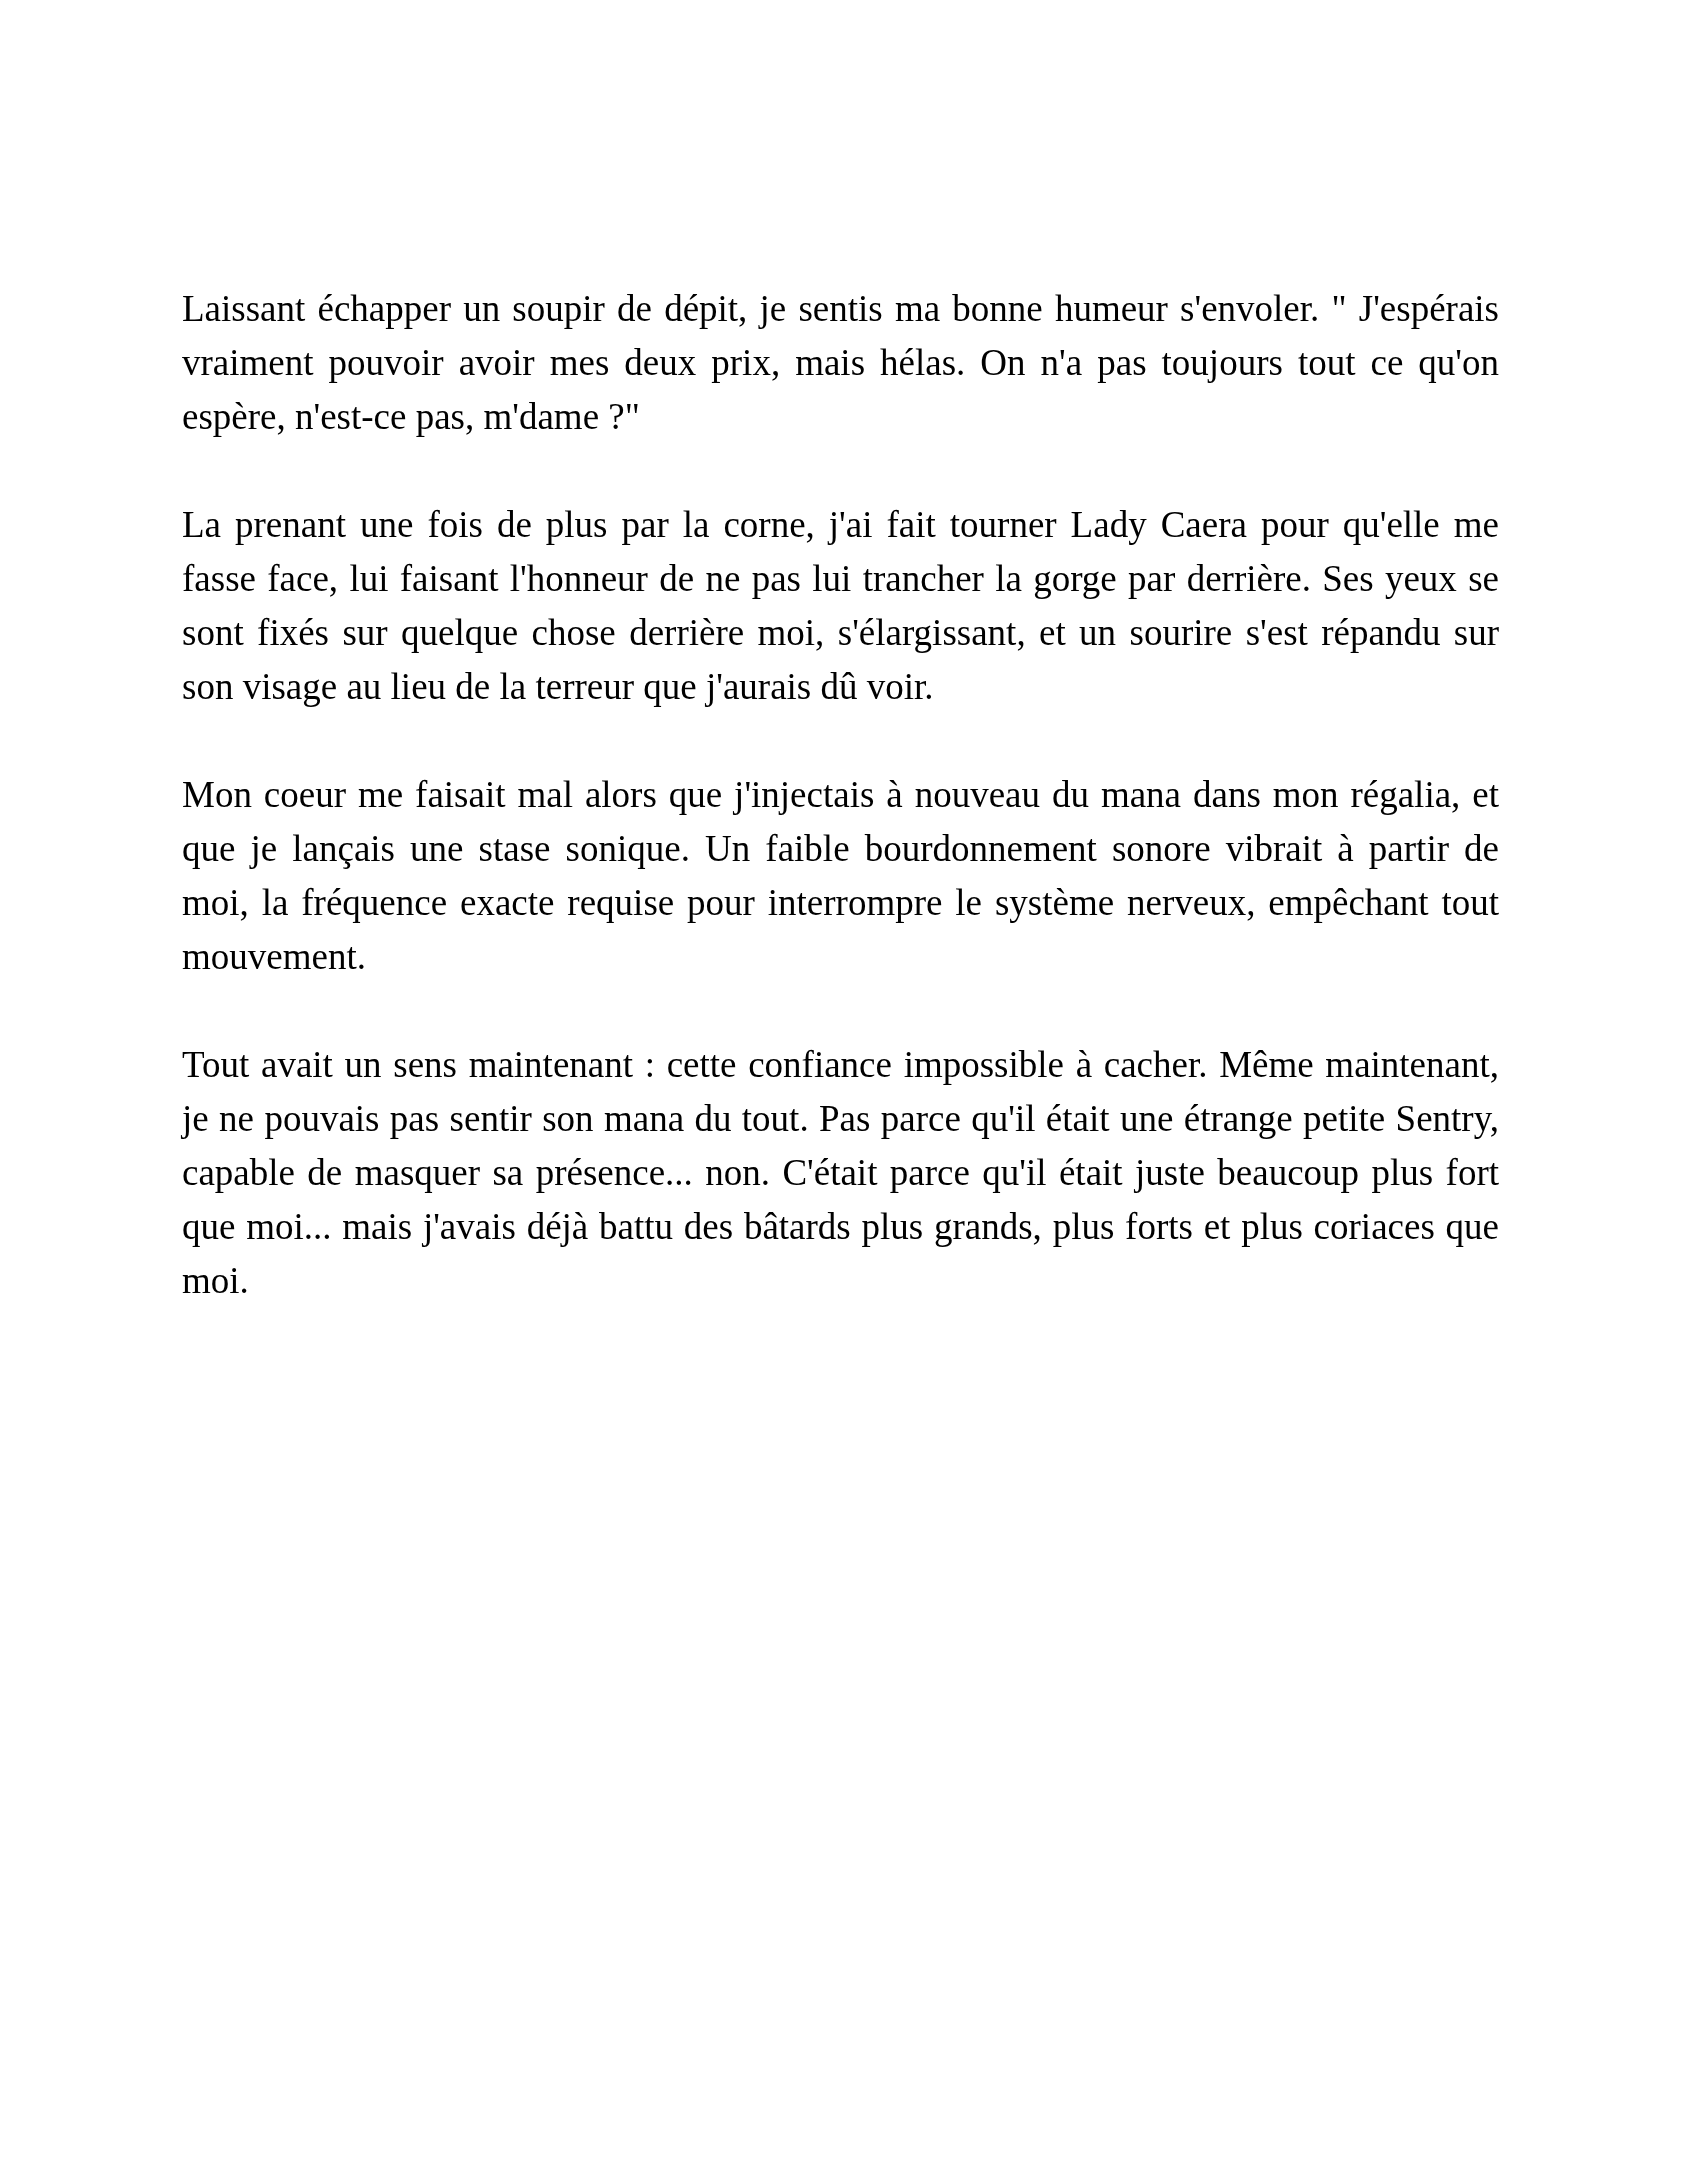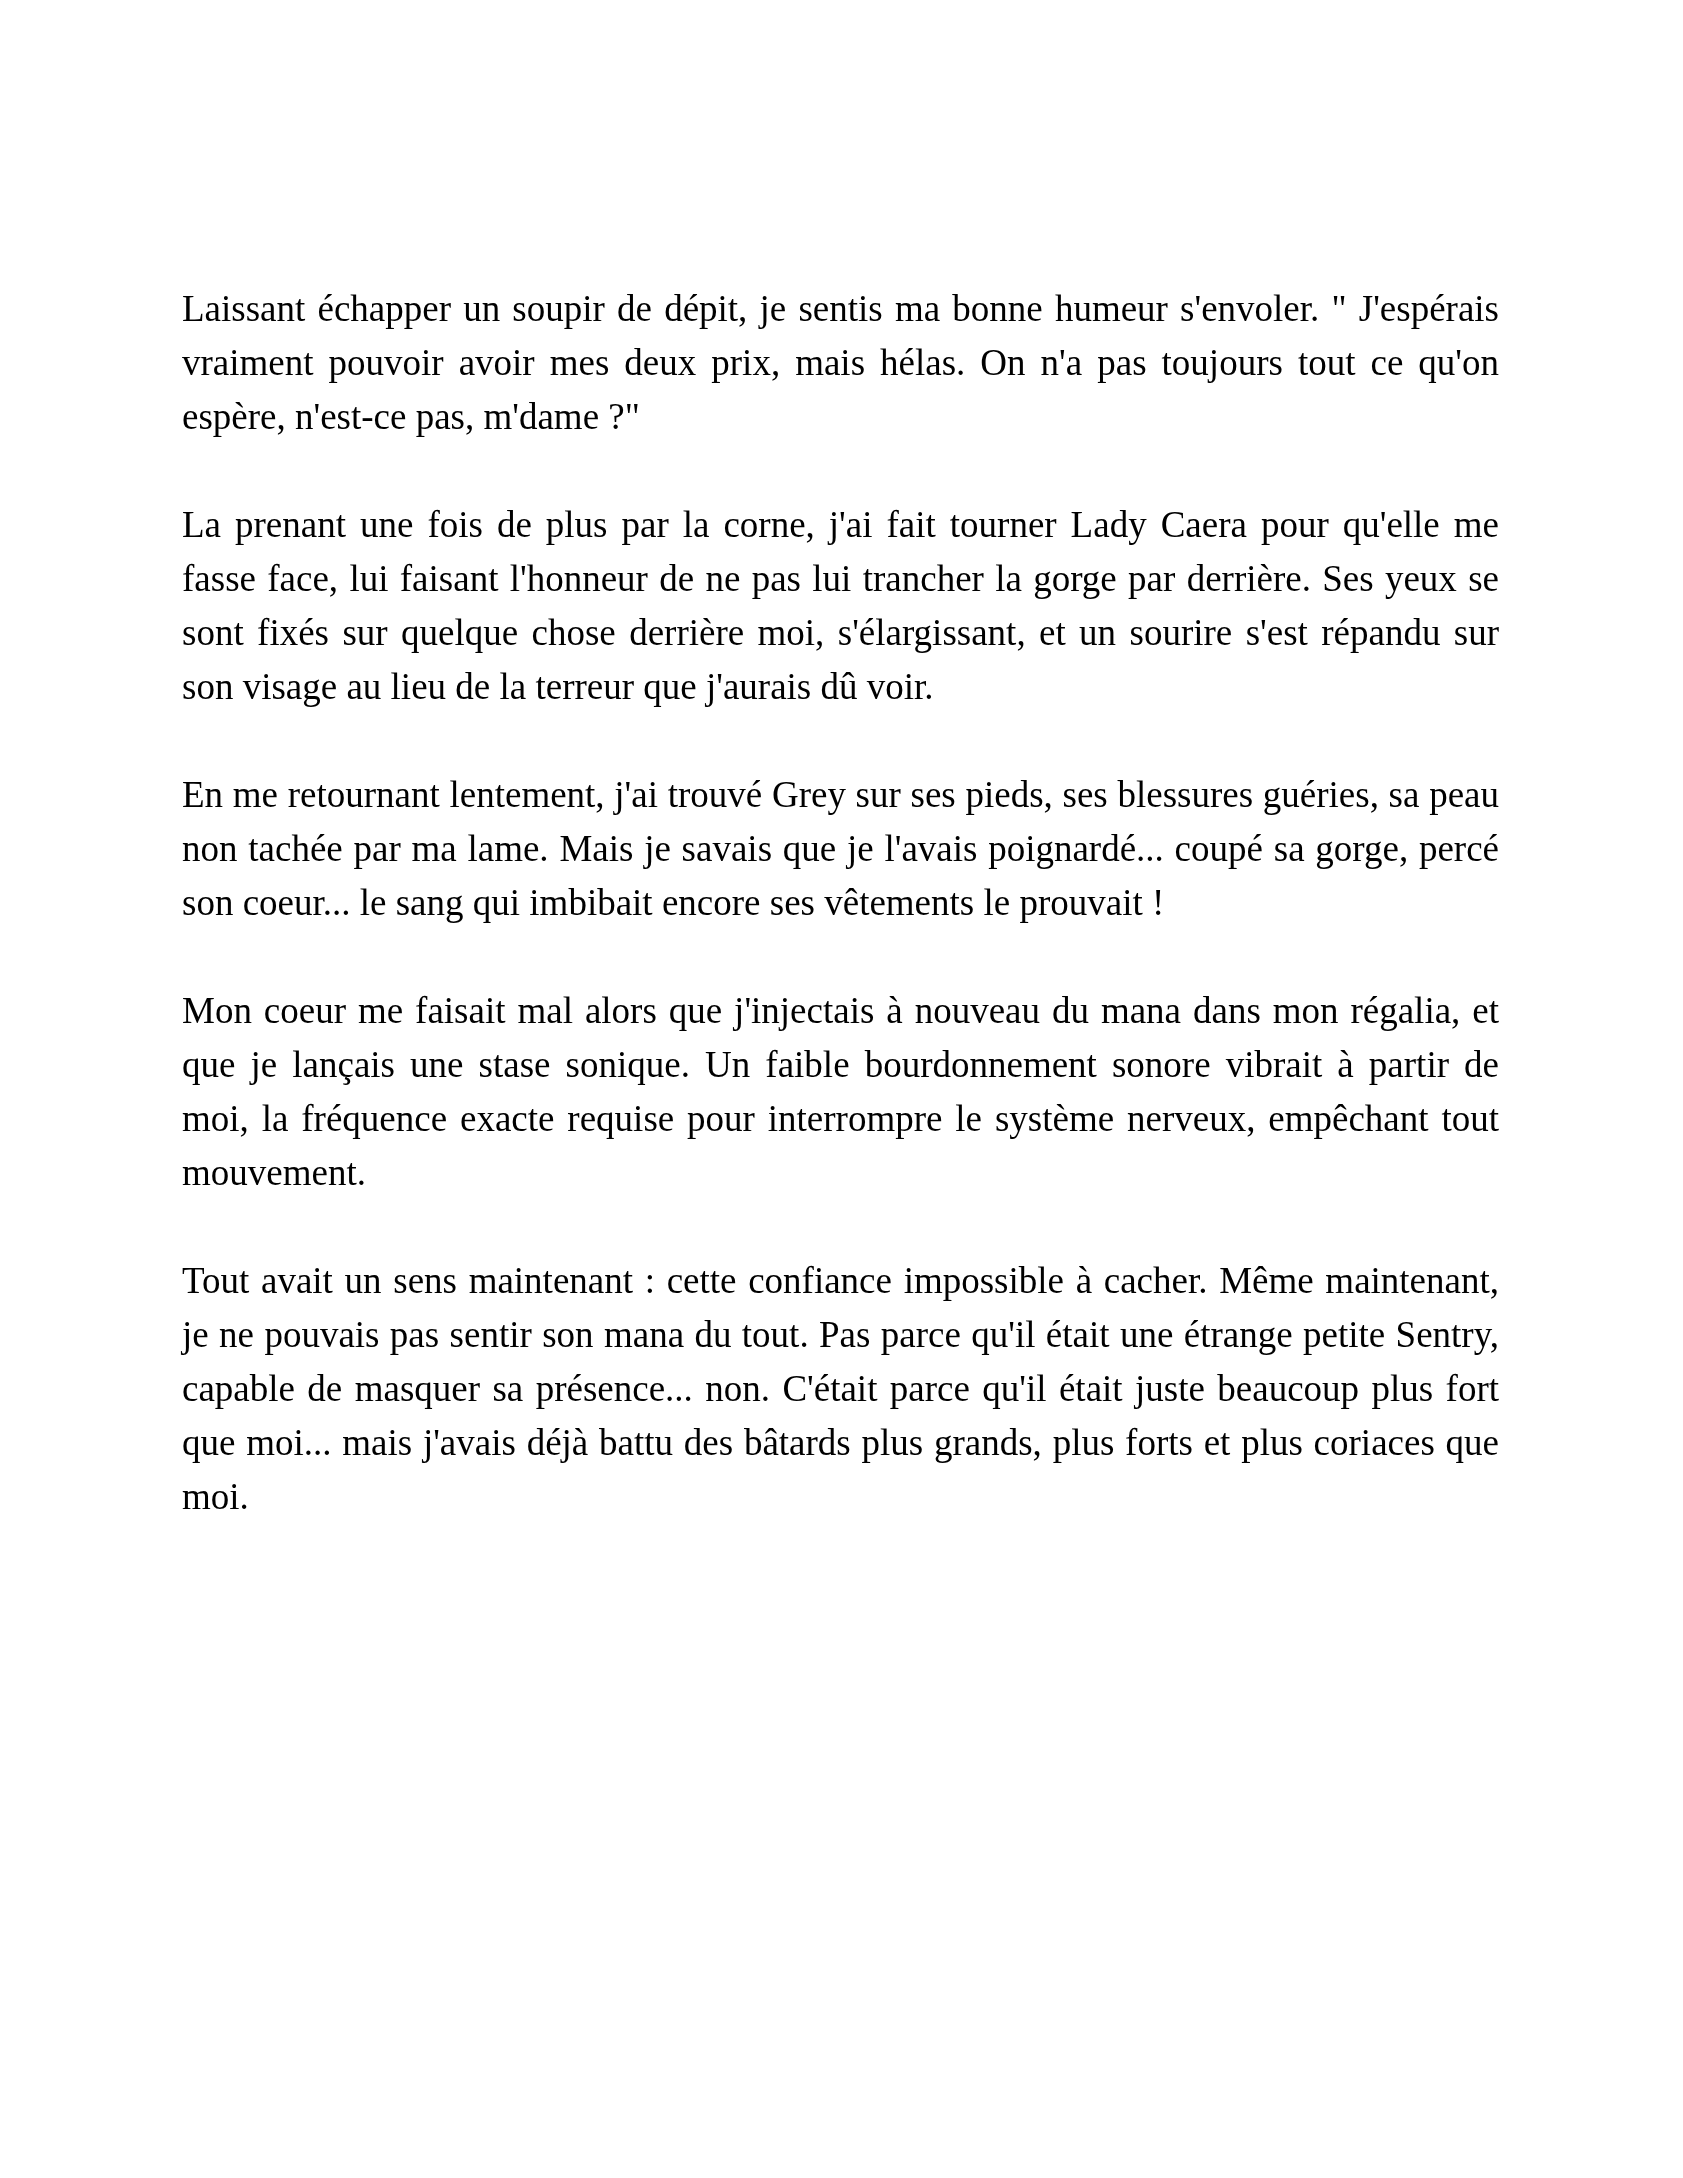--- a/index.html
+++ b/index.html
@@ -19,17 +19,16 @@
     text-align: justify;
     text-align-last: left;
   }
 </style>
 </head>
 <body>
 
 <div class="page">
   <p class="para">Laissant échapper un soupir de dépit, je sentis ma bonne humeur s'envoler. " J'espérais vraiment pouvoir avoir mes deux prix, mais hélas. On n'a pas toujours tout ce qu'on espère, n'est-ce pas, m'dame ?"</p>
   <p class="para">La prenant une fois de plus par la corne, j'ai fait tourner Lady Caera pour qu'elle me fasse face, lui faisant l'honneur de ne pas lui trancher la gorge par derrière. Ses yeux se sont fixés sur quelque chose derrière moi, s'élargissant, et un sourire s'est répandu sur son visage au lieu de la terreur que j'aurais dû voir.</p>
-  <p class="para">En me retournant lentement, j'ai trouvé Grey sur ses pieds, ses blessures guéries, sa peau non tachée par ma lame. Mais je savais que je l'avais poignardé... coupé sa gorge, percé son coeur... le sang qui imbibait encore ses vêtements le prouvait !</p>
   <p class="para">Mon coeur me faisait mal alors que j'injectais à nouveau du mana dans mon régalia, et que je lançais une stase sonique. Un faible bourdonnement sonore vibrait à partir de moi, la fréquence exacte requise pour interrompre le système nerveux, empêchant tout mouvement.</p>
   <p class="para">Tout avait un sens maintenant : cette confiance impossible à cacher. Même maintenant, je ne pouvais pas sentir son mana du tout. Pas parce qu'il était une étrange petite Sentry, capable de masquer sa présence... non. C'était parce qu'il était juste beaucoup plus fort que moi... mais j'avais déjà battu des bâtards plus grands, plus forts et plus coriaces que moi.</p>
 </div>
 
 
 </body></html>

